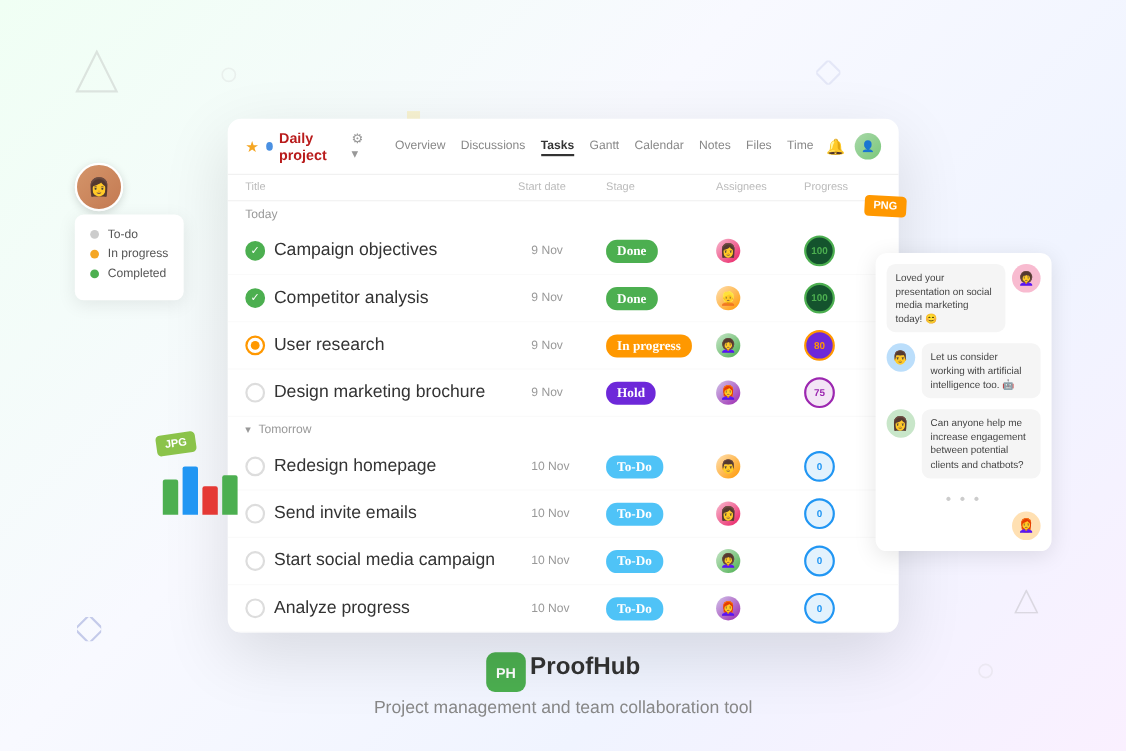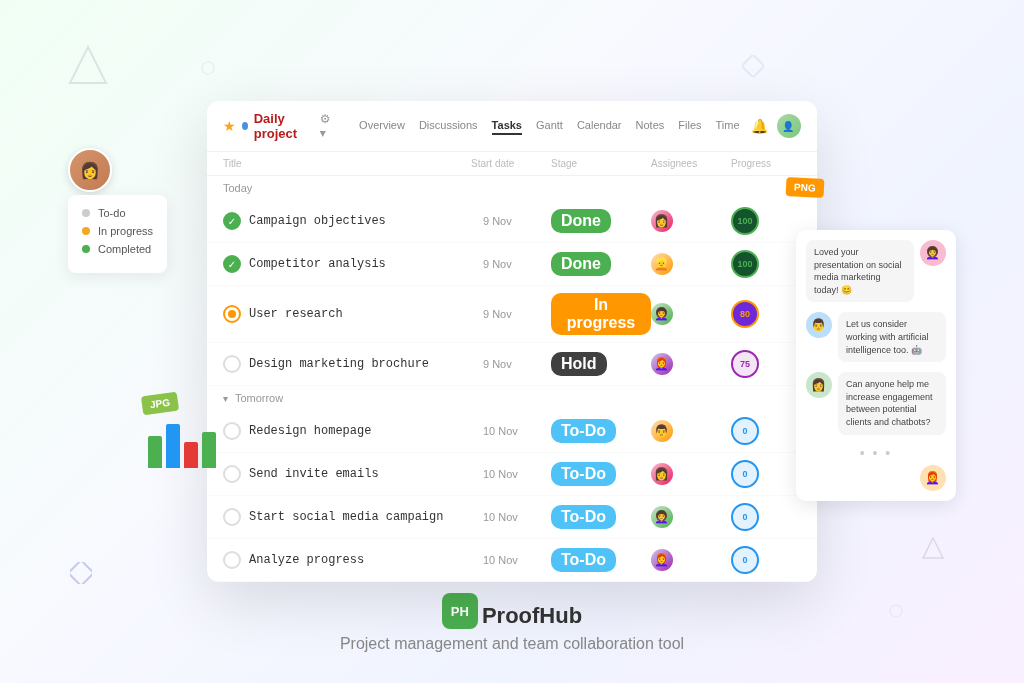--- a/index.html
+++ b/index.html
@@ -172,44 +172,44 @@
       content: '';
       width: 8px;
       height: 8px;
       border-radius: 50%;
       background: #ff9800;
     }
 
     .check-icon { color: #fff; font-size: 10px; }
 
     .task-name {
-      font-size: 12px;
+      font-size: 16px;
       color: #333;
-      font-family: Liberation Mono, monospace;
     }
 
     .task-date {
       font-size: 11px;
       color: #999;
       margin-left: 12px;
     }
 
     .stage-badge {
       display: inline-block;
       padding: 3px 10px;
       border-radius: 10px;
-      font-size: 16px;
+      font-size: 12px;
       font-weight: 600;
       color: #fff;
       text-align: center;
+      font-family: Liberation Serif, serif;
     }
 
     .stage-done { background: #4caf50; }
     .stage-in-progress { background: #ff9800; }
-    .stage-hold { background: #404040; }
+    .stage-hold { background: #6d28d9; }
     .stage-todo { background: #4fc3f7; }
 
     .assignee-avatar {
       width: 22px;
       height: 22px;
       border-radius: 50%;
       overflow: hidden;
     }
 
     .progress-circle {
@@ -364,21 +364,21 @@
       right: 0;
       display: flex;
       flex-direction: column;
       align-items: center;
       gap: 6px;
       z-index: 5;
     }
 
     .logo-area {
       display: flex;
-      align-items: flex-end;
+      align-items: flex-start;
       gap: 4px;
     }
 
     .ph-logo {
       width: 36px;
       height: 36px;
       background: #4caf50;
       border-radius: 8px;
       display: flex;
       align-items: center;

